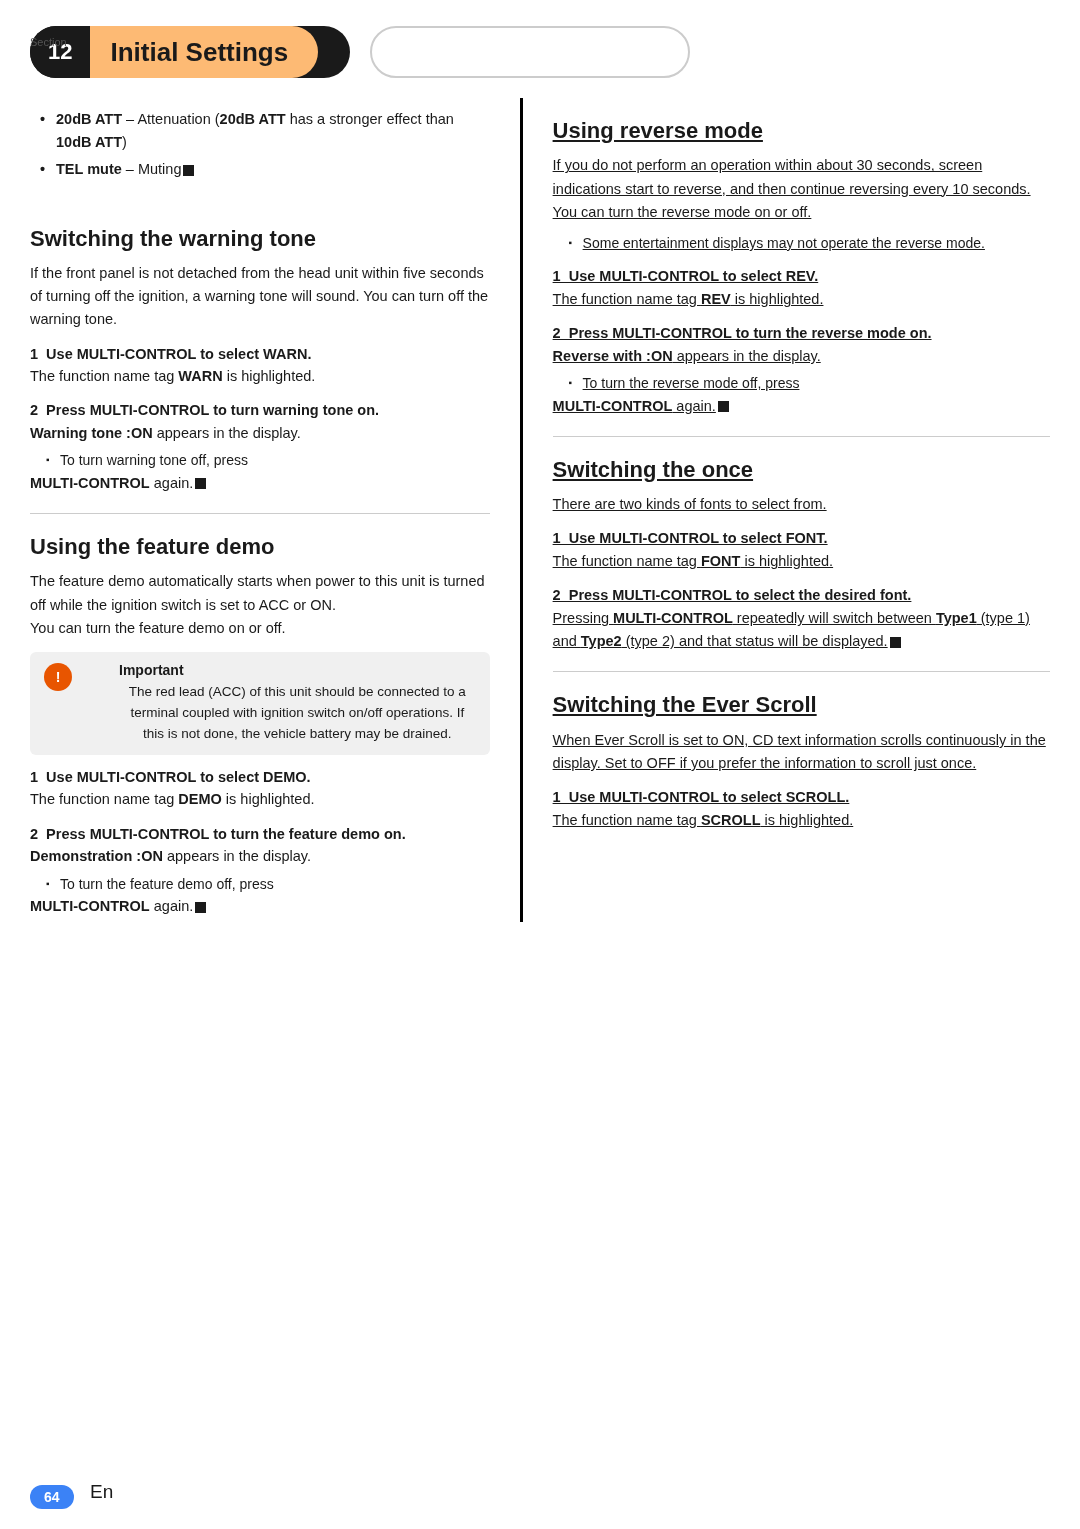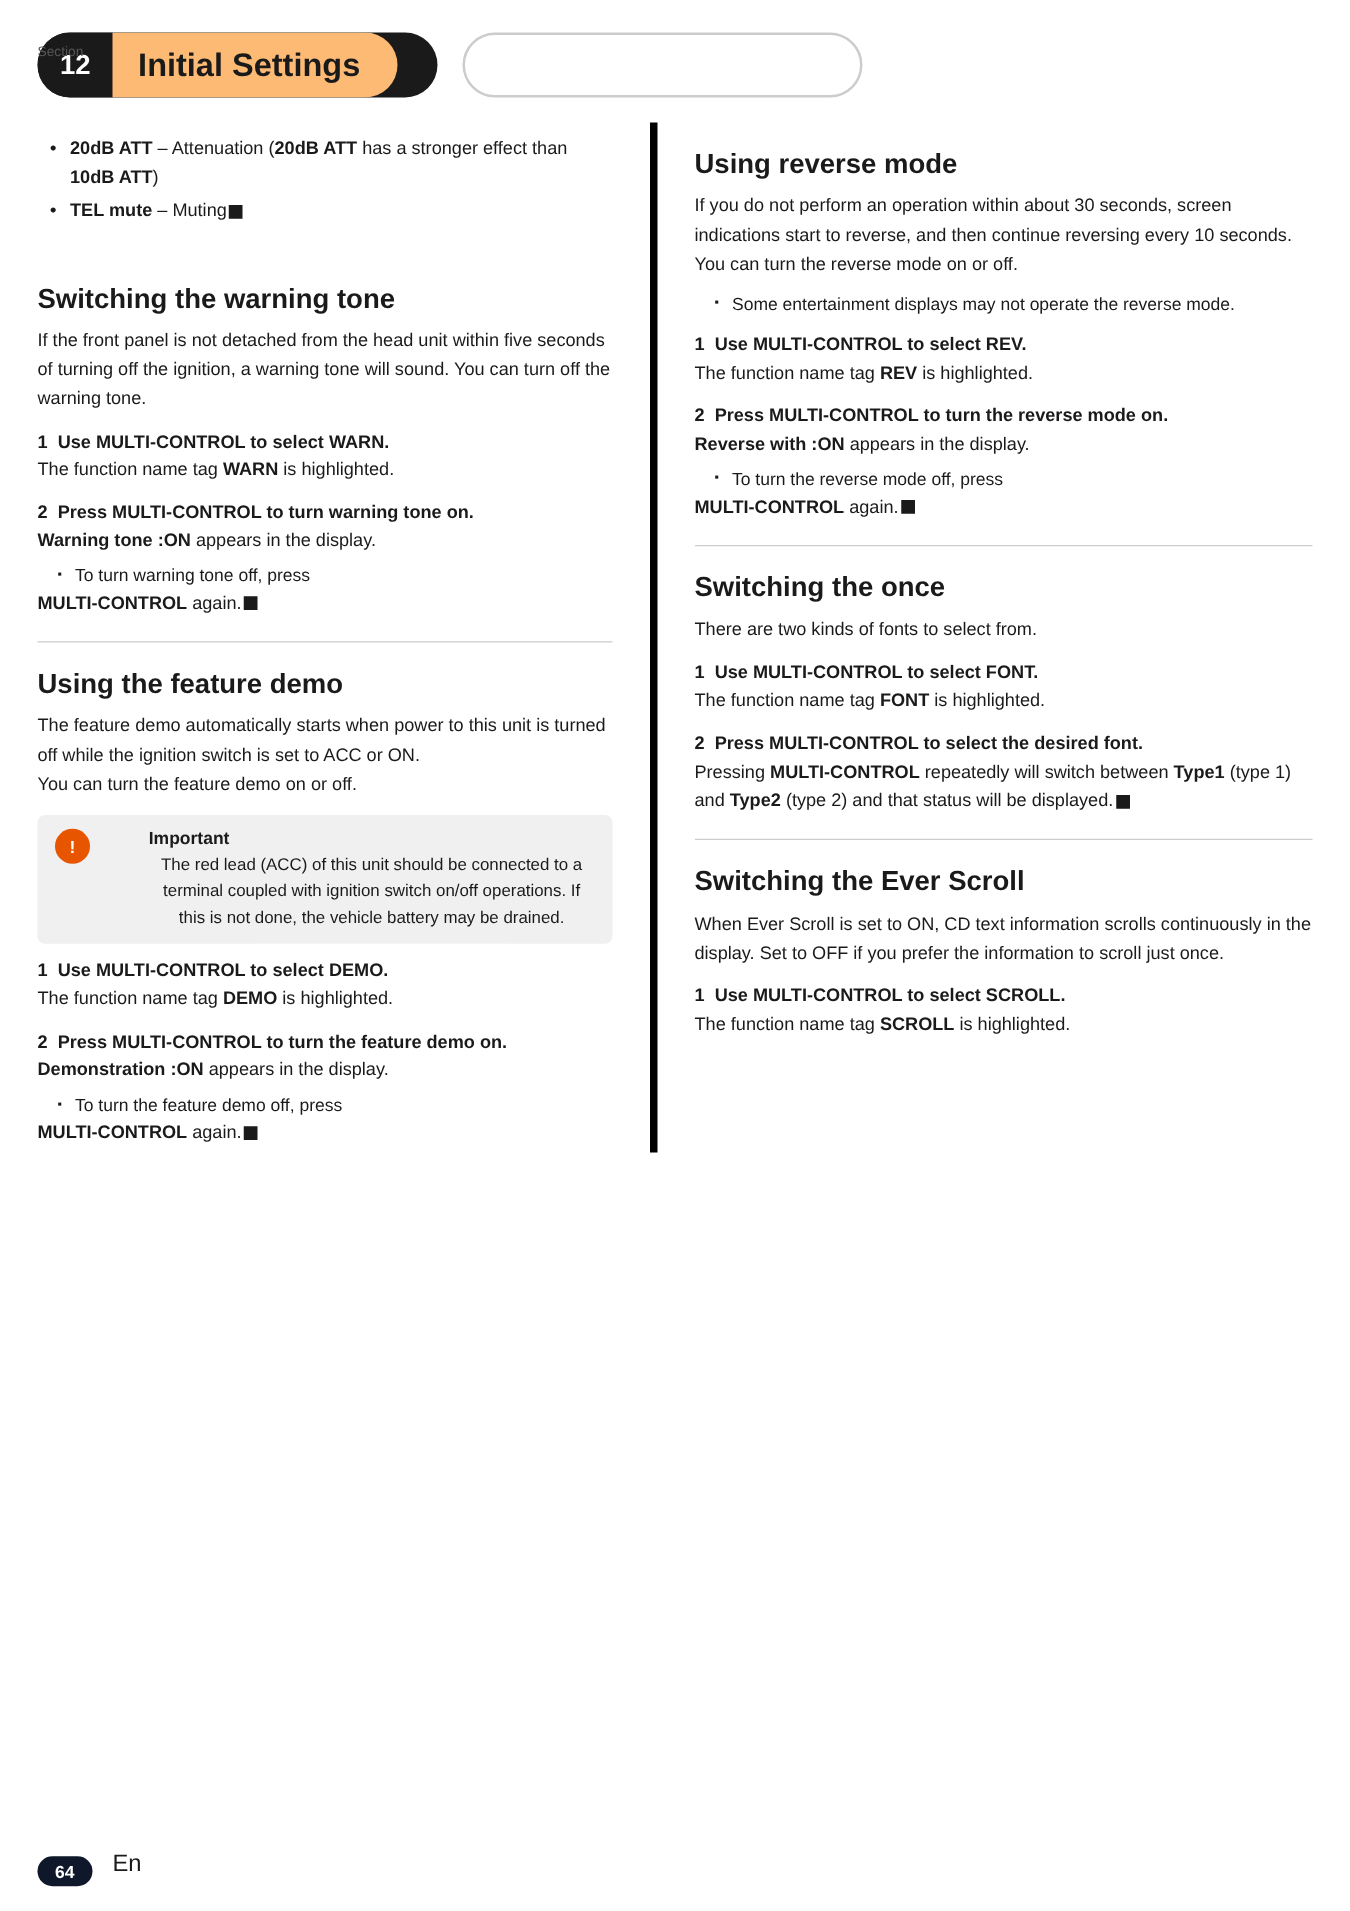--- a/index.html
+++ b/index.html
@@ -66,22 +66,23 @@
       padding: 10px 30px 30px 30px;
       gap: 0;
     }
     .left-col {
       width: 48%;
       padding-right: 30px;
     }
     .right-col {
       width: 52%;
       padding-left: 10px;
-      border-left: 6px solid #000000;
+      border-left: 3px solid #000000;
       padding-left: 30px;
+      text-decoration: underline;
     }
 
     
     .bullet-list {
       list-style: none;
       padding: 10px 0 20px 10px;
       font-size: 14.5px;
       line-height: 1.6;
     }
     .bullet-list li {
@@ -195,21 +196,21 @@
       border: none;
       border-top: 1px solid #cccccc;
       margin: 18px 0;
     }
 
     
     .page-number {
       position: absolute;
       bottom: 20px;
       left: 30px;
-      background: #0f172a;
+      background: #3b82f6;
       color: #ffffff;
       border-radius: 20px;
       padding: 4px 14px;
       font-size: 14px;
       font-weight: bold;
     }
     .page-en {
       position: absolute;
       bottom: 26px;
       left: 90px;

